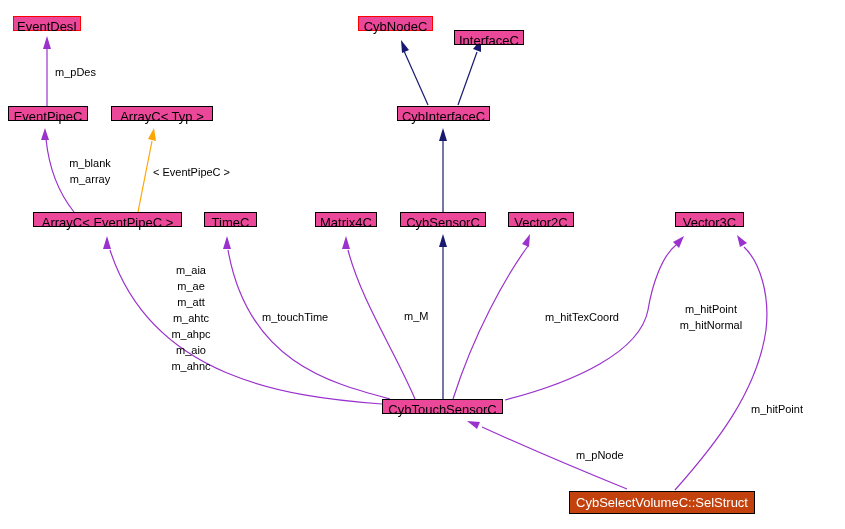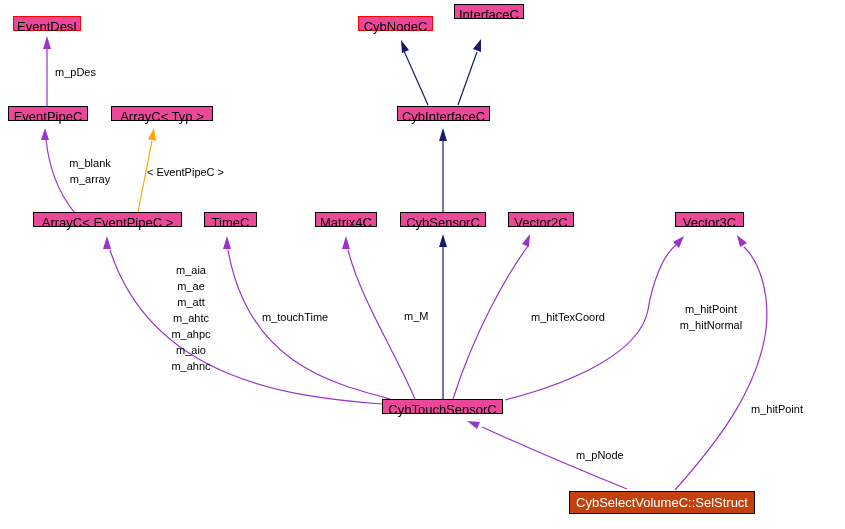--- a/index.html
+++ b/index.html
@@ -14,39 +14,39 @@
   .node.red{border-color:#ff0000;}
   .node.focus{background:#c2410c;color:#fff;border-color:#000;height:23px;line-height:21px;}
   .elabel{position:absolute;font-size:11px;color:#000;white-space:nowrap;line-height:15px;}
   .elabel.multi{white-space:pre-line;text-align:center;line-height:16px;}
 
   
   #n-eventdesi{left:13px;top:16px;width:68px;}
   #n-eventpipec{left:8px;top:106px;width:80px;}
   #n-arrayc-typ{left:111px;top:106px;width:102px;}
   #n-cybnodec{left:358px;top:16px;width:75px;}
-  #n-interfacec{left:454px;top:4px;width:70px;}
+  #n-interfacec{left:454px;top:30px;width:70px;}
   #n-cybinterfacec{left:397px;top:106px;width:93px;}
   #n-arrayc-eventpipec{left:33px;top:212px;width:149px;}
   #n-timec{left:204px;top:212px;width:53px;}
   #n-matrix4c{left:315px;top:212px;width:62px;}
   #n-cybsensorc{left:400px;top:212px;width:86px;}
   #n-vector2c{left:508px;top:212px;width:66px;}
   #n-vector3c{left:675px;top:212px;width:69px;}
   #n-cybtouchsensorc{left:382px;top:399px;width:121px;}
   #n-selstruct{left:569px;top:491px;width:186px;}
 
   
   #l-pdes{left:55px;top:65px;}
   #l-blank{left:58px;top:155px;width:64px;}
-  #l-template{left:147px;top:165px;}
+  #l-template{left:147px;top:165px;padding-left:6px;}
   #l-members{left:163px;top:262px;width:56px;}
   #l-touchtime{left:262px;top:310px;}
   #l-m{left:404px;top:309px;}
-  #l-hittex{left:531px;top:310px;}
+  #l-hittex{left:545px;top:310px;}
   #l-hpn{left:666px;top:301px;width:90px;}
   #l-hitpoint2{left:751px;top:402px;}
   #l-pnode{left:576px;top:448px;}
 </style>
 </head>
 <body>
 
 <div id="canvas">
 
   <svg id="edges" width="845" height="529" viewBox="0 0 845 529">

